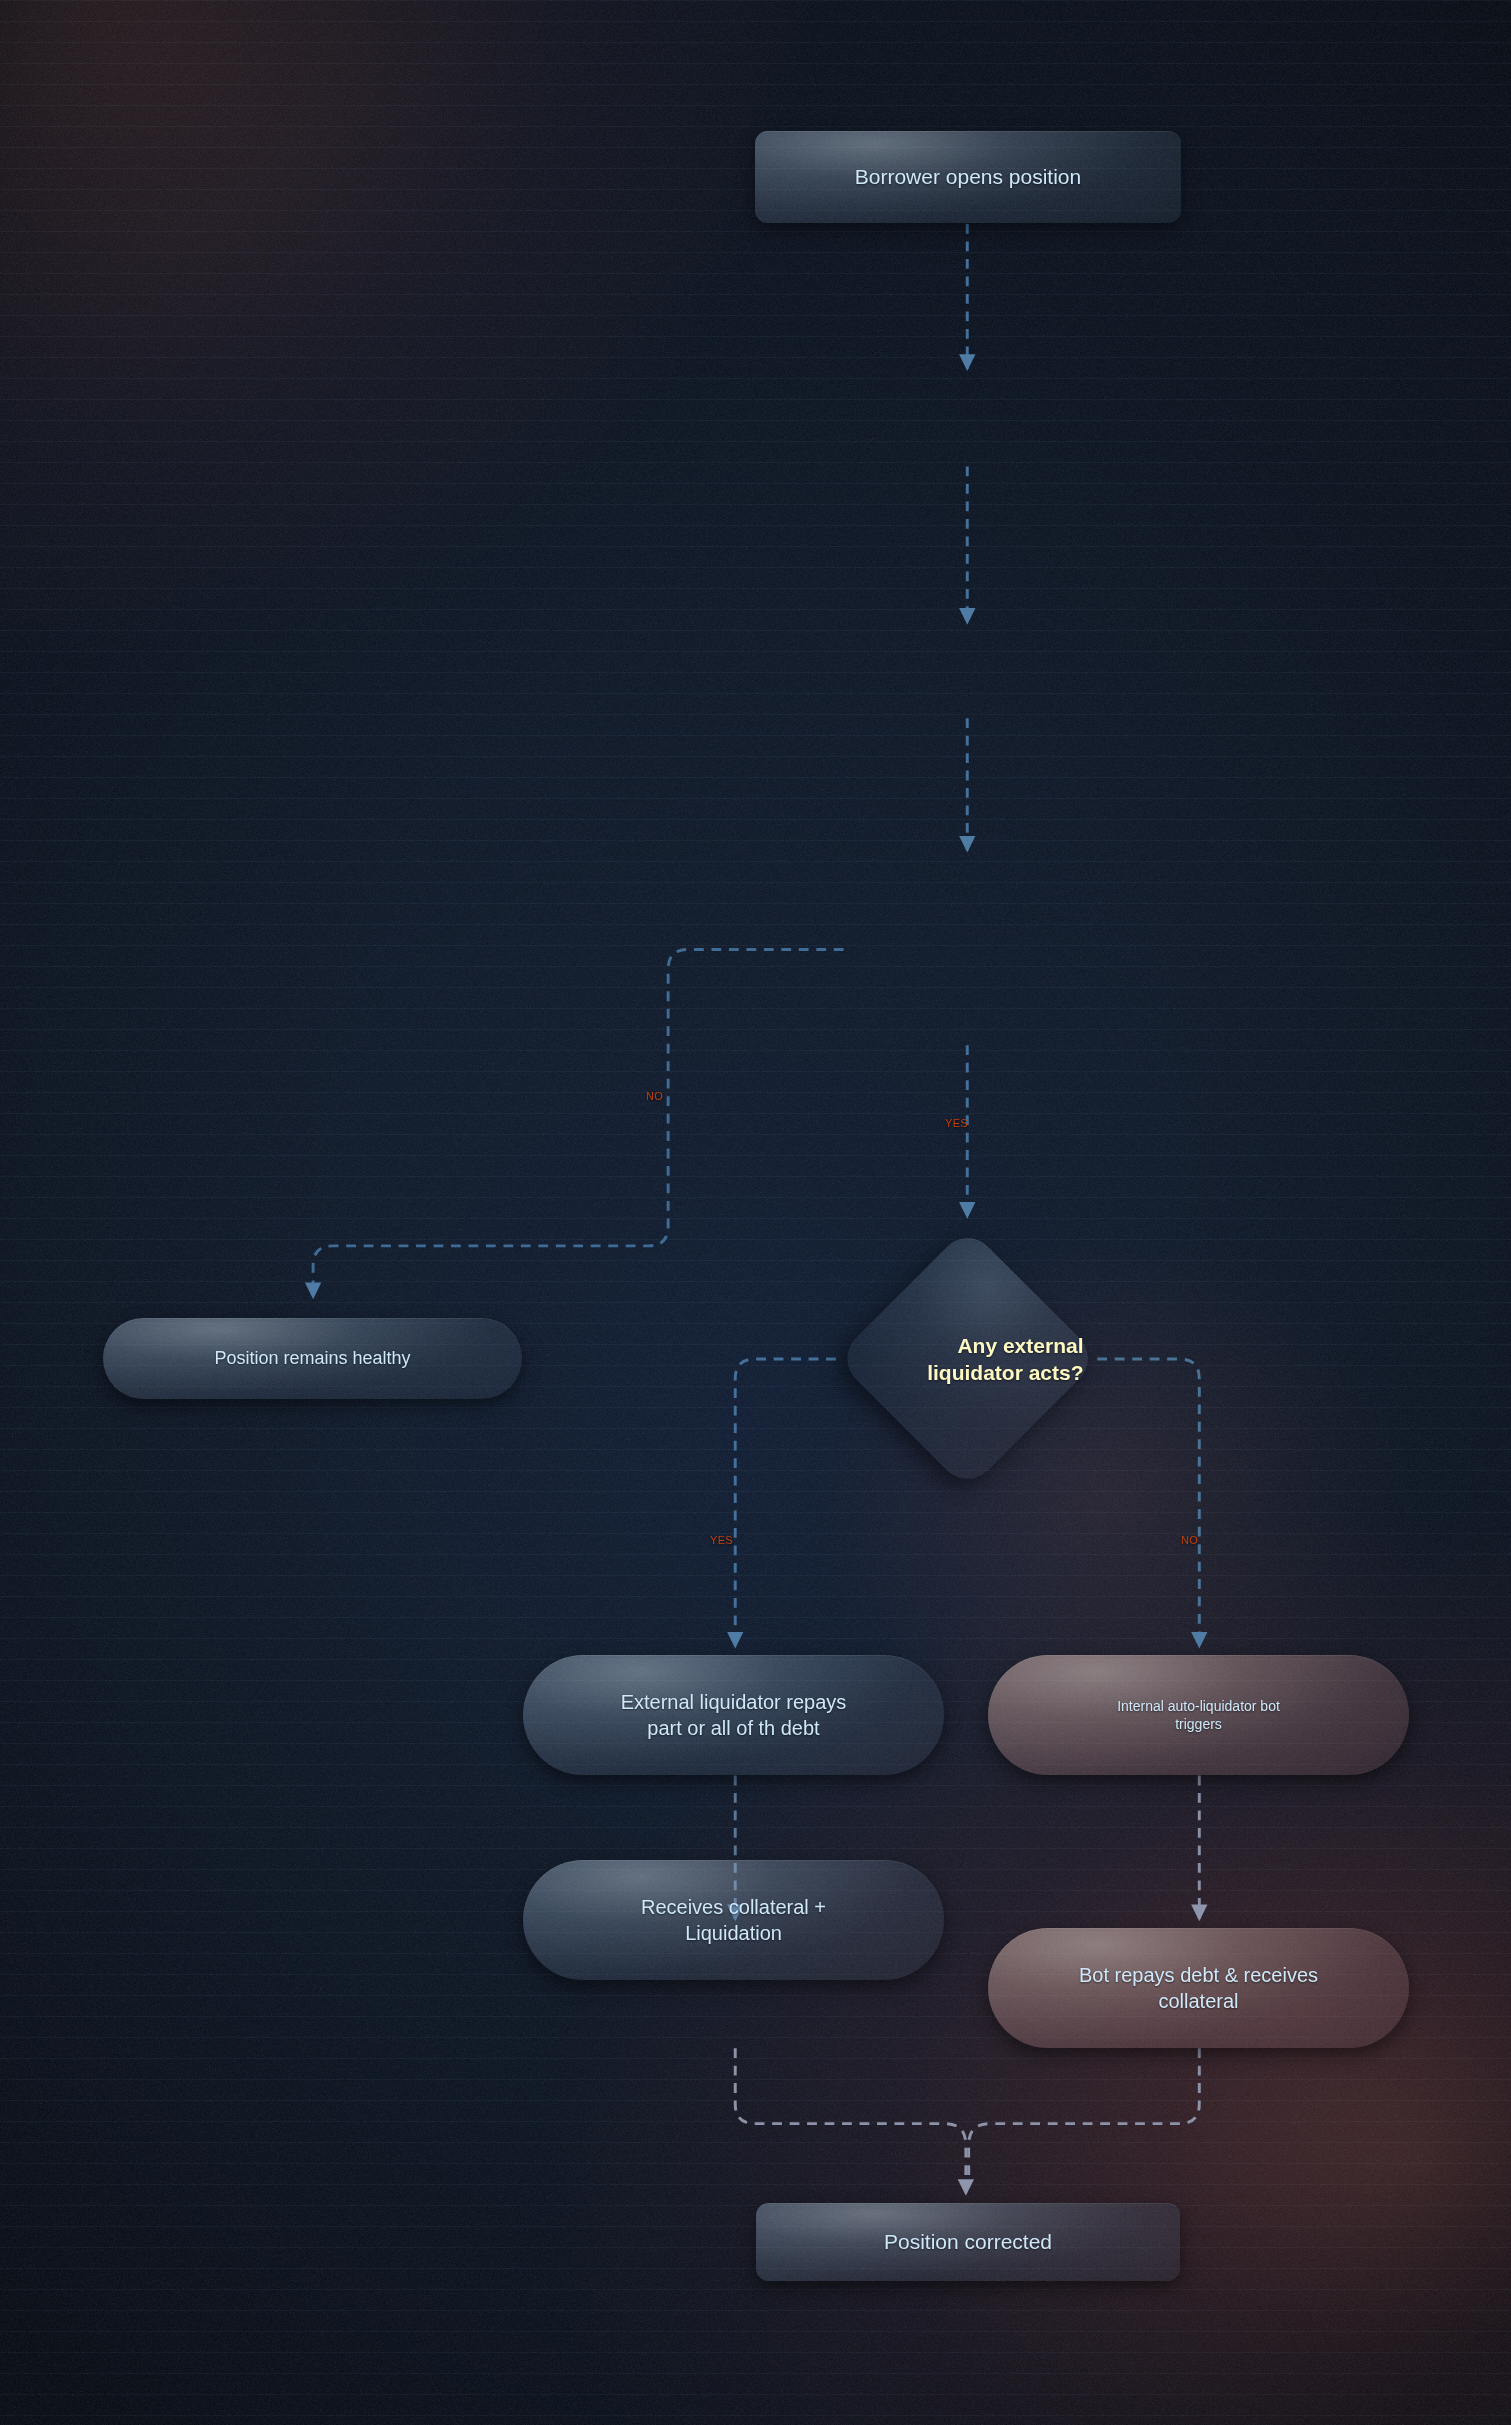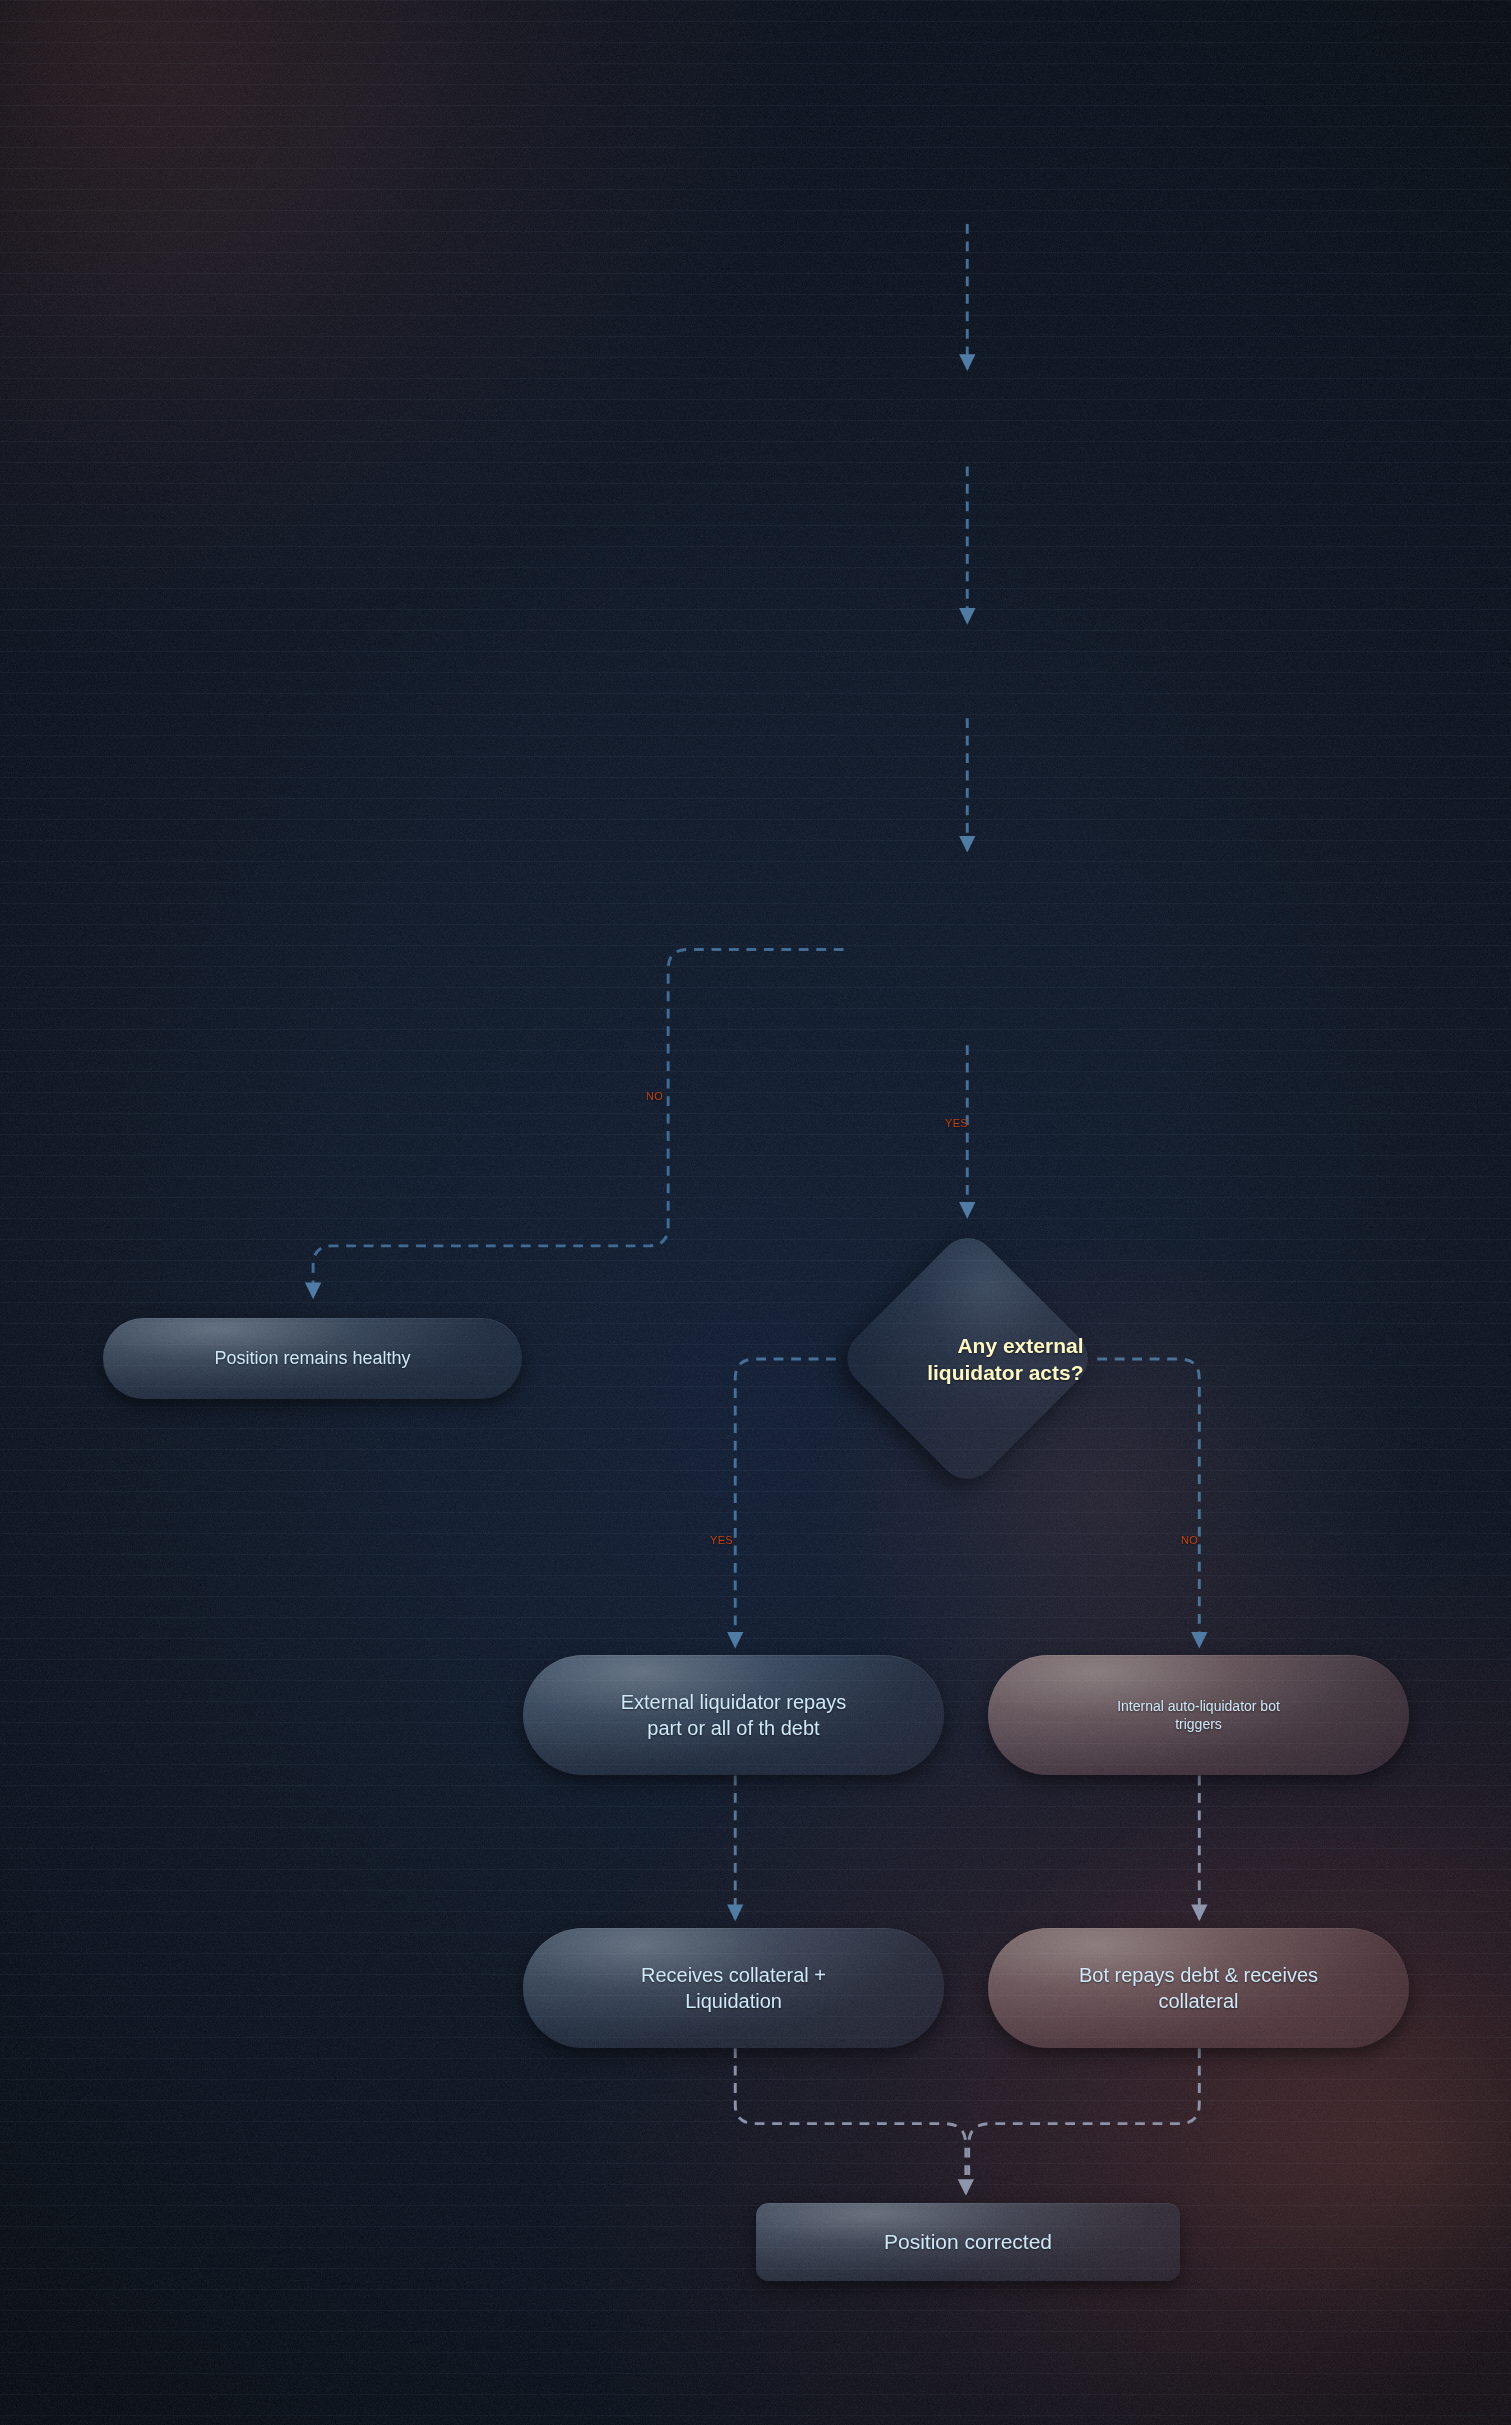--- a/index.html
+++ b/index.html
@@ -261,20 +261,34 @@
   </svg>
 
   <div class="edge-label" style="left:646px; top:1090px;">NO</div>
 
   <div class="edge-label" style="left:945px; top:1117px;">YES</div>
 
   <div class="edge-label" style="left:710px; top:1534px;">YES</div>
 
   <div class="edge-label" style="left:1181px; top:1534px;">NO</div>
 
+  <div class="node" style="left:755px; top:131px; width:426px; height:92px; font-size:21px;">
+    <div class="skin skin-cool r-sm"></div>
+    <svg class="grain r-sm" width="426" height="92" viewBox="0 0 610 132">
+      <filter id="g1">
+          <feTurbulence type="fractalNoise" baseFrequency="0.9" numOctaves="2" seed="3"></feTurbulence>
+        <feColorMatrix type="saturate" values="0"></feColorMatrix>
+        <feComponentTransfer>
+            <feFuncA type="linear" slope="0.2"></feFuncA>
+          </feComponentTransfer>
+        </filter>
+      <rect width="610" height="132" filter="url(#g1)" rx="18"></rect>
+    </svg>
+    <div class="label">Borrower opens position</div>
+  </div>
 
 
 
 
   <div class="node" style="left:103px; top:1318px; width:419px; height:81px; font-size:18px;">
     <div class="skin skin-cool r-pill"></div>
     <svg class="grain r-pill" width="419" height="81" viewBox="0 0 600 116">
       <filter id="g5">
           <feTurbulence type="fractalNoise" baseFrequency="0.9" numOctaves="2" seed="31"></feTurbulence>
         <feColorMatrix type="saturate" values="0"></feColorMatrix>
@@ -334,21 +348,21 @@
           </feComponentTransfer>
         </filter>
       <rect width="602" height="172" filter="url(#g8)" rx="86"></rect>
     </svg>
     <div class="label">
       <div>Internal auto-liquidator bot</div>
       <div>triggers</div>
     </div>
   </div>
 
-  <div class="node" style="left:523px; top:1928px; width:421px; height:120px; font-size:20px;">
+  <div class="node" style="left:523px; top:1860px; width:421px; height:120px; font-size:20px;">
     <div class="skin skin-cool r-pill"></div>
     <svg class="grain r-pill" width="421" height="120" viewBox="0 0 602 172">
       <filter id="g9">
           <feTurbulence type="fractalNoise" baseFrequency="0.9" numOctaves="2" seed="71"></feTurbulence>
         <feColorMatrix type="saturate" values="0"></feColorMatrix>
         <feComponentTransfer>
             <feFuncA type="linear" slope="0.2"></feFuncA>
           </feComponentTransfer>
         </filter>
       <rect width="602" height="172" filter="url(#g9)" rx="86"></rect>

